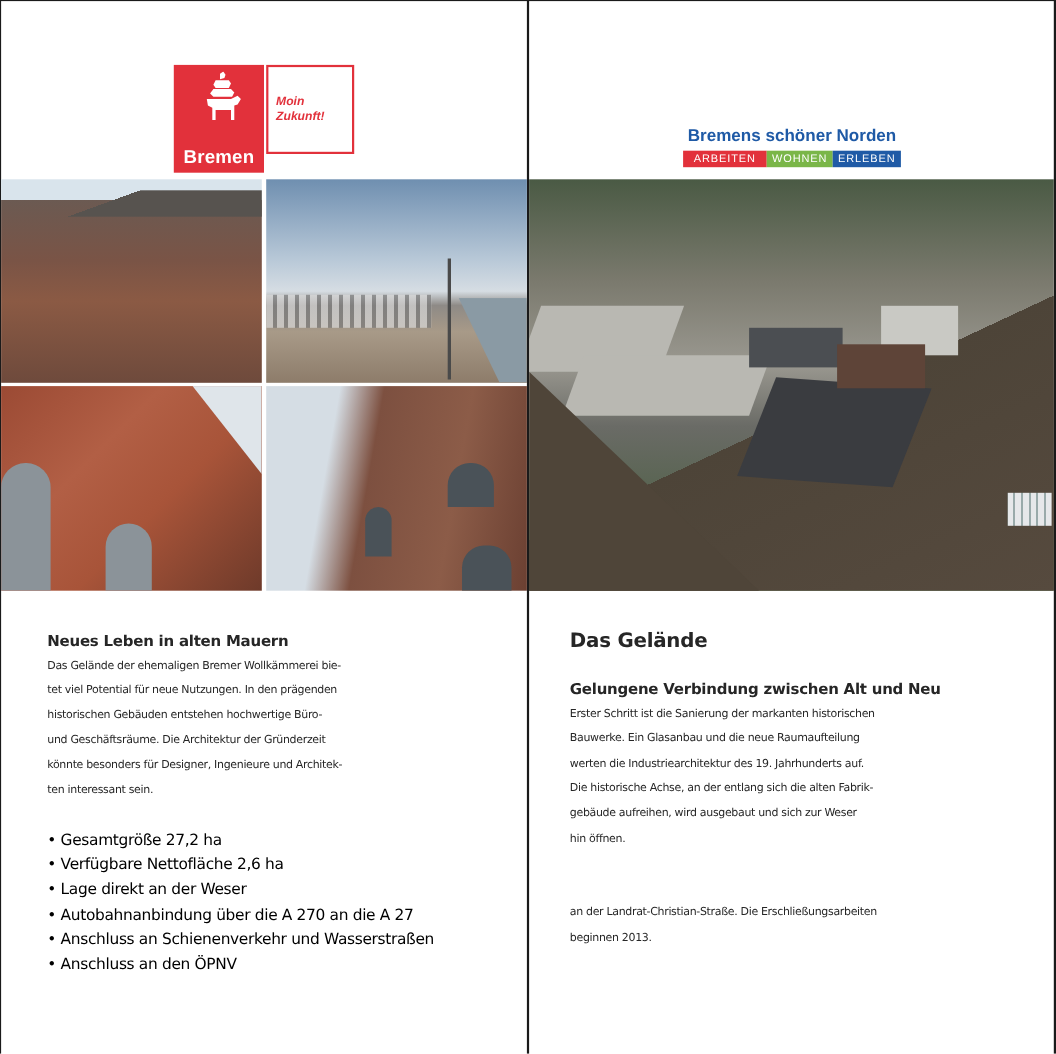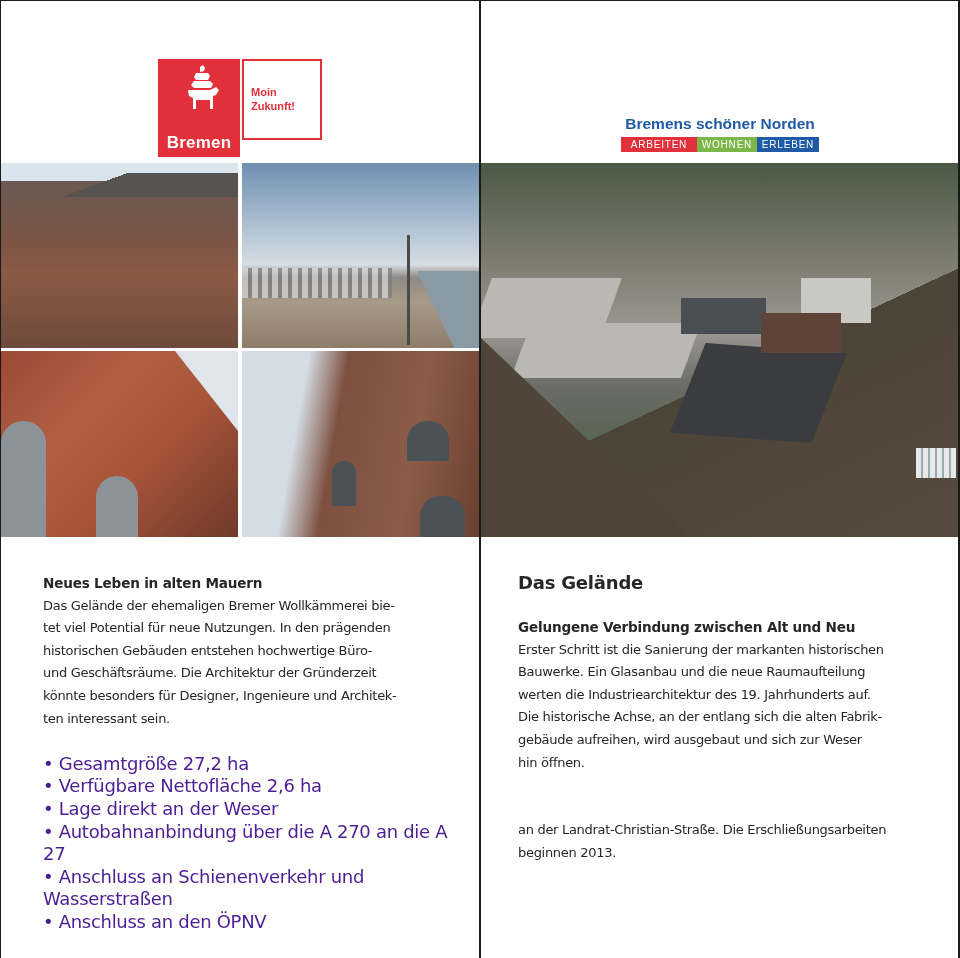--- a/index.html
+++ b/index.html
@@ -12,21 +12,21 @@
   .panel { position: absolute; top: 1px; height: 957px; }
   .panel.left { left: 1px; width: 478px; }
   .panel.right { left: 481px; width: 477px; }
 
   
   .bremen-logo { position: absolute; left: 157px; top: 58px; width: 164px; height: 81px; display: flex; }
   .bremen-red { width: 82px; height: 98px; background: #e2313b; position: relative; }
   .bremen-red .mark { position: absolute; left: 26px; top: 6px; width: 36px; height: 50px; }
   .bremen-red .word { position: absolute; left: 0; right: 0; bottom: 4px; text-align: center;
                       color: #fff; font-family: "Liberation Sans", sans-serif; font-weight: bold; font-size: 17px; letter-spacing: 0.2px; }
-  .bremen-box { width: 76px; height: 77px; border: 2px solid #e2313b; margin-left: 2px; position: relative; background:#fff; }
+  .bremen-box { width: 76px; height: 77px; border: 2px solid #e2313b; margin-left: 2px; position: relative; background:#fff;font-style:italic; }
   .bremen-box .tag { position: absolute; left: 7px; top: 24px; color: #e2313b;
                      font-family: "Liberation Sans", sans-serif; font-weight: bold; font-size: 11px; line-height: 14px; }
 
   
   .nord-logo { position: absolute; left: 140px; top: 114px; width: 198px; }
   .nord-title { color: #1f5aa6; font-family: "Liberation Sans", sans-serif; font-weight: bold; font-size: 15.5px; text-align: center; white-space: nowrap; }
   .nord-bar { display: flex; margin-top: 4px; height: 15px; }
   .nord-bar span { display: flex; align-items: center; justify-content: center; color: #fff;
                    font-family: "Liberation Sans", sans-serif; font-size: 10px; letter-spacing: 0.8px; }
   .nord-bar .a { background: #e2313b; width: 82px; }
@@ -48,24 +48,24 @@
            linear-gradient(155deg, transparent 0%, transparent 55%, #4d4438 55%, #564a3e 100%),
            linear-gradient(180deg, #4a5a44 0%, #7b7a6e 25%, #9a9890 45%, #6a6b66 60%, #3e5a32 100%); }
   .ph-roof { position:absolute; background:#3a3c40; }
   .ph-lot { position:absolute; background:#b9b8b2; }
 
   
   .content { position: absolute; left: 42px; top: 571px; width: 410px; }
   .right .content { left: 37px; width: 420px; }
   .h1 { font-family: "DejaVu Sans", sans-serif; font-weight: bold; font-size: 18px; color: #262626; margin: 0 0 23px 0; letter-spacing: -0.2px; }
   .sub { font-weight: bold; font-size: 13.6px; line-height: 22.6px; color: #262626; letter-spacing: -0.2px; }
-  .body { font-size: 13px; line-height: 22.6px; color: #262626; letter-spacing: -0.3px; margin: 0; }
+  .body { font-size: 10px; line-height: 22.6px; color: #262626; letter-spacing: -0.3px; margin: 0; }
   .gap { height: 22.6px; }
   ul.bullets { list-style: none; margin: 0; padding: 0; }
-  ul.bullets li { font-size: 18px; line-height: 22.6px; color: #4c1d95; letter-spacing: -0.3px; }
+  ul.bullets li { font-size: 14px; line-height: 22.6px; color: #000000; letter-spacing: -0.3px; }
   ul.bullets li::before { content: "• "; }
 </style>
 </head>
 <body>
 
 <div class="frame"></div>
 <div class="divider"></div>
 
 <div class="panel left">
   <div class="bremen-logo">

